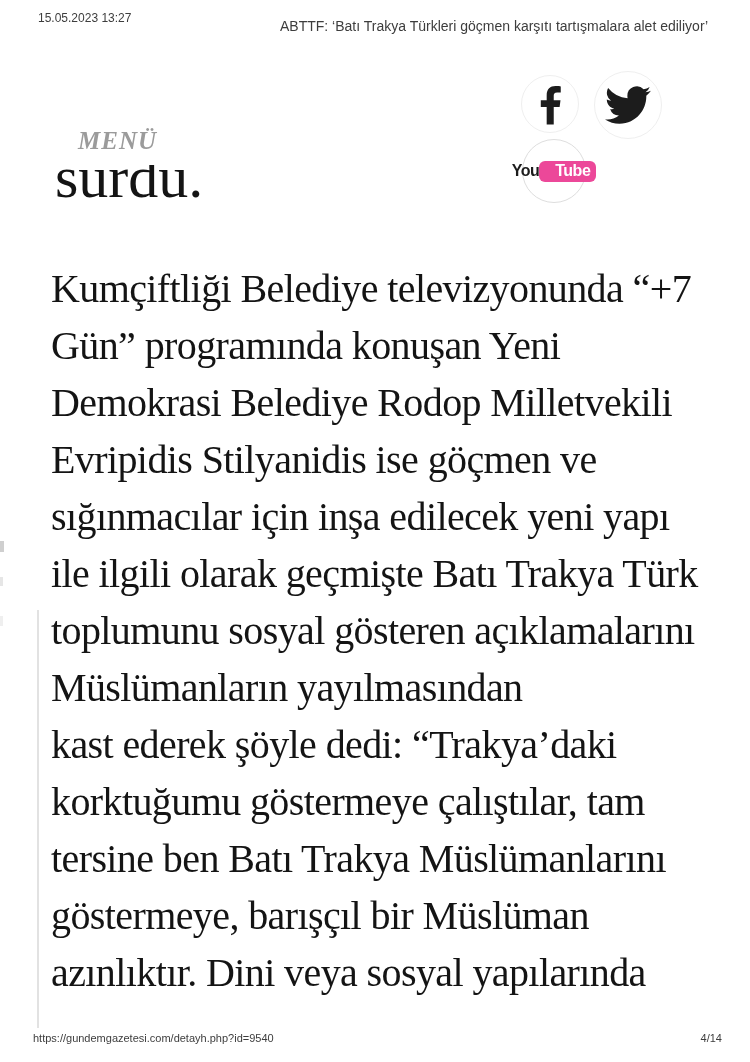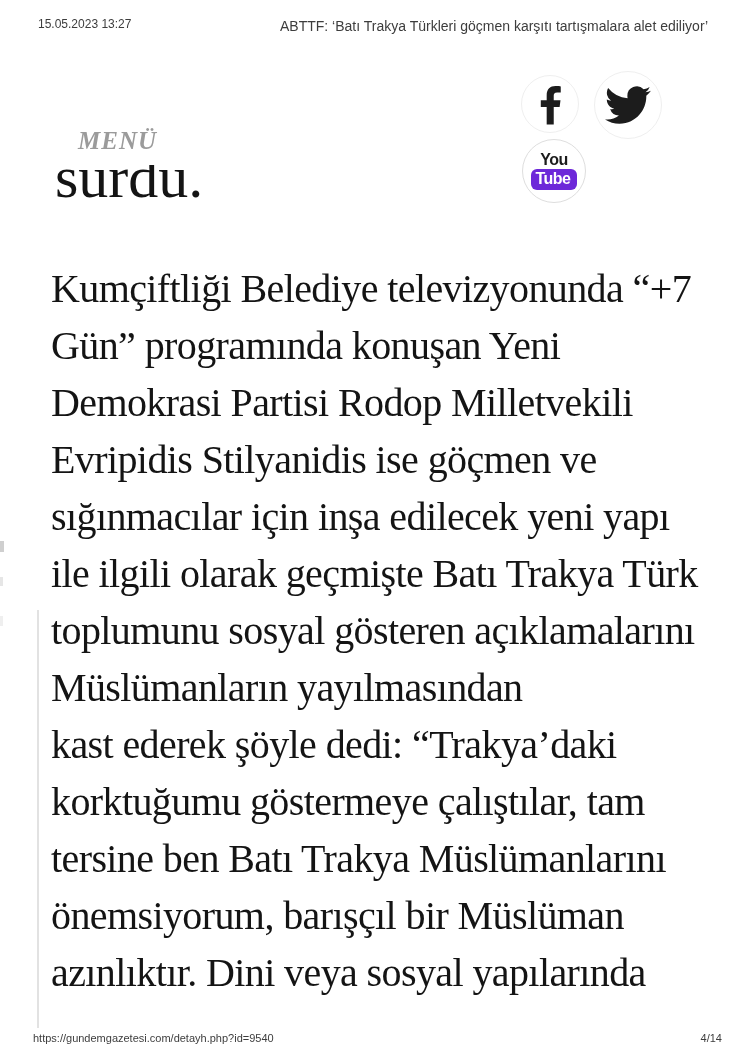--- a/index.html
+++ b/index.html
@@ -2,40 +2,40 @@
 <html lang="tr"><head>
 <meta charset="utf-8">
 <style>
   html,body{margin:0;padding:0;background:#ffffff;}
   .page{
     position:relative;width:750px;height:1062px;background:#ffffff;
     overflow:hidden;font-family:"Liberation Sans",sans-serif;color:#161616;
   }
   
   .print-meta{position:absolute;font-size:11px;color:#3d3d3d;white-space:nowrap;}
-  .ph-timestamp{left:38px;top:17px;font-size:12px;}
+  .ph-timestamp{left:38px;top:11px;font-size:12px;}
   .ph-title{left:280px;top:18px;font-size:14px;}
   .pf-url{left:33px;top:1032px;}
   .pf-page{right:28px;top:1032px;}
   
   .menu-label{
     position:absolute;left:78px;top:127px;
     font-family:"Liberation Serif",serif;font-weight:700;
     font-size:25px;letter-spacing:1px;color:#9b9b9b;cursor:pointer;font-style:italic;
   }
   
   .soc{position:absolute;border-radius:50%;background:#fff;
        display:flex;align-items:center;justify-content:center;box-sizing:border-box;}
   .soc-fb{left:521px;top:75px;width:58px;height:58px;border:1px solid #efefef;}
   .soc-tw{left:594px;top:71px;width:68px;height:68px;border:1px solid #efefef;}
   .soc-yt{left:522px;top:139px;width:64px;height:64px;border:1px solid #dedede;
           flex-direction:column;line-height:1;}
   .yt-top{font-weight:700;font-size:16px;color:#1c1c1c;letter-spacing:-0.5px;margin-bottom:1px;}
-  .yt-bottom{font-weight:700;font-size:16px;color:#ffffff;background:#6d28d9;
-             border-radius:6px;padding:2px 6px 3px 4px;letter-spacing:-0.5px;}
+  .yt-bottom{font-weight:700;font-size:16px;color:#ffffff;background:#ec4899;
+             border-radius:6px;padding:2px 6px 3px 16px;letter-spacing:-0.5px;}
   
   .clip-line{
     position:absolute;left:55px;top:165px;height:33px;width:300px;overflow:hidden;
   }
   .clip-line span{
     display:block;margin-top:-18px;line-height:1;
     font-family:"Liberation Serif",serif;font-size:60px;color:#141414;
   }
   .body-text{
     position:absolute;left:51px;top:260px;width:690px;
@@ -68,43 +68,43 @@
     </span>
   </div>
   <div class="soc soc-tw">
     <span>
       <svg width="46" height="46" viewBox="0 0 24 24">
         <path fill="#1c1c1c" d="M23.95 4.57c-.88.39-1.83.65-2.82.77a4.93 4.93 0 0 0 2.16-2.72c-.95.56-2 .96-3.13 1.18A4.92 4.92 0 0 0 11.67 7.3c0 .39.04.77.13 1.12A13.97 13.97 0 0 1 1.64 3.16a4.92 4.92 0 0 0 1.52 6.57 4.9 4.9 0 0 1-2.23-.62v.06c0 2.39 1.7 4.38 3.95 4.83a4.93 4.93 0 0 1-2.22.08 4.93 4.93 0 0 0 4.6 3.42A9.87 9.87 0 0 1 0 19.54a13.93 13.93 0 0 0 7.55 2.21c9.05 0 14-7.5 14-13.99l-.01-.63a9.9 9.9 0 0 0 2.41-2.56z"></path>
       </svg>
     </span>
   </div>
   <div class="soc soc-yt">
-    <span style="display:flex;flex-direction:column;align-items:center;">
+    <span style="display:flex;align-items:center;">
       <span class="yt-top">You</span>
       <span class="yt-bottom">Tube</span>
     </span>
   </div>
 
   <div class="clip-line">
     <span>sürdü.</span>
   </div>
 
   <div class="body-text">
     <div class="bl">Kumçiftliği Belediye televizyonunda “+7</div>
     <div class="bl">Gün” programında konuşan Yeni</div>
-    <div class="bl">Demokrasi Partisi Rodop Milletvekili</div>
+    <div class="bl">Demokrasi Belediye Rodop Milletvekili</div>
     <div class="bl">Evripidis Stilyanidis ise göçmen ve</div>
     <div class="bl">sığınmacılar için inşa edilecek yeni yapı</div>
     <div class="bl">ile ilgili olarak geçmişte Batı Trakya Türk</div>
     <div class="bl">toplumunu sosyal gösteren açıklamalarını</div>
     <div class="bl">Müslümanların yayılmasından</div>
     <div class="bl">kast ederek şöyle dedi: “Trakya’daki</div>
     <div class="bl">korktuğumu göstermeye çalıştılar, tam</div>
     <div class="bl">tersine ben Batı Trakya Müslümanlarını</div>
-    <div class="bl">önemsiyorum, barışçıl bir Müslüman</div>
+    <div class="bl">göstermeye, barışçıl bir Müslüman</div>
     <div class="bl">azınlıktır. Dini veya sosyal yapılarında</div>
   </div>
 
   <div class="vline"></div>
 
   <div class="edge-a1"></div>
   <div class="edge-a2"></div>
   <div class="edge-a3"></div>
 
   <div class="print-meta pf-url">https://gundemgazetesi.com/detayh.php?id=9540</div>

